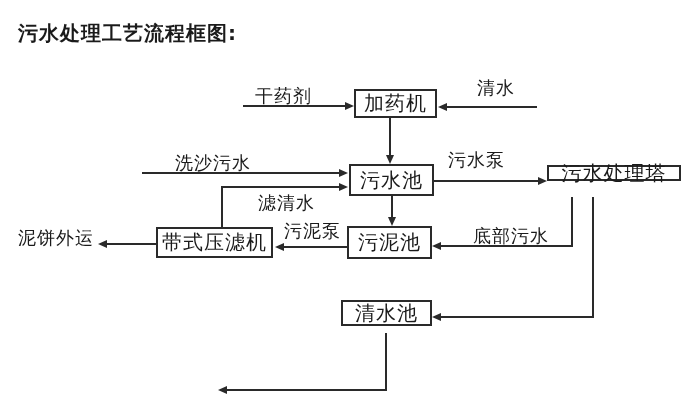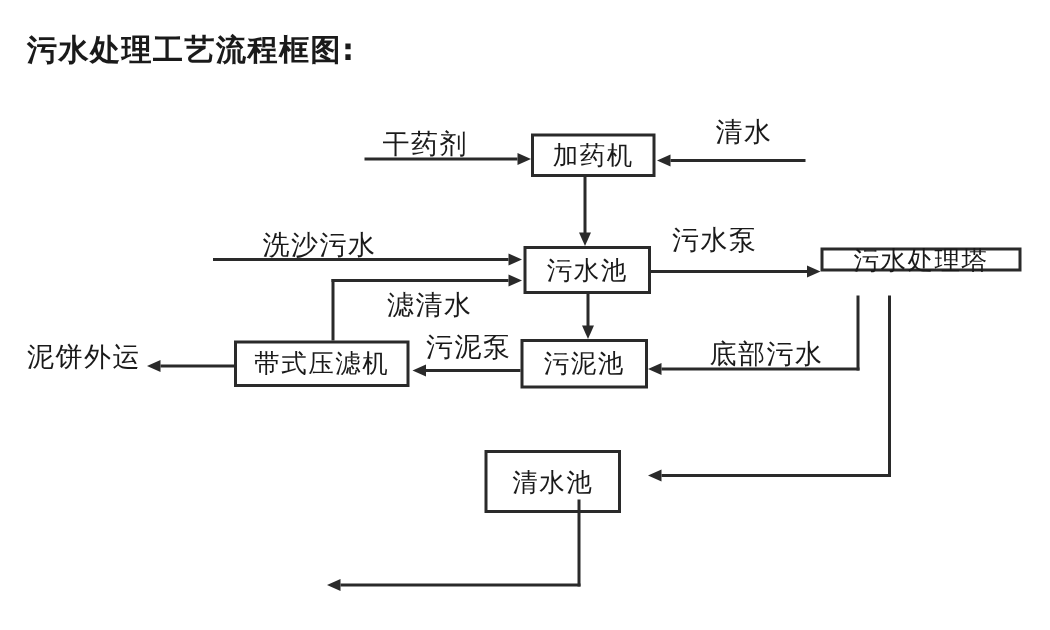--- a/index.html
+++ b/index.html
@@ -9,40 +9,40 @@
     color:#1a1a1a;overflow:hidden;
   }
   .title{
     position:absolute;left:18px;top:20px;
     font-size:20px;font-weight:bold;letter-spacing:1px;white-space:nowrap;
   }
   .node{
     position:absolute;box-sizing:border-box;
     border:2px solid #2a2a2a;background:#ffffff;
     display:flex;align-items:center;justify-content:center;
-    font-size:17px;letter-spacing:1px;white-space:nowrap;
+    font-size:20px;letter-spacing:1px;white-space:nowrap;
   }
   .lbl{
     position:absolute;font-size:18px;letter-spacing:1px;
     white-space:nowrap;line-height:1.1;font-family:Liberation Serif, serif;
   }
   .hline{position:absolute;height:2px;background:#2a2a2a;}
   .vline{position:absolute;width:2px;background:#2a2a2a;}
   .arr{position:absolute;width:0;height:0;}
   .arr-r{border-top:4px solid transparent;border-bottom:4px solid transparent;border-left:9px solid #2a2a2a;}
   .arr-l{border-top:4px solid transparent;border-bottom:4px solid transparent;border-right:9px solid #2a2a2a;}
   .arr-d{border-left:4px solid transparent;border-right:4px solid transparent;border-top:9px solid #2a2a2a;}
 
   
   #n-dosing{left:354px;top:89px;width:83px;height:29px;}
   #n-sewage{left:349px;top:164px;width:85px;height:32px;}
   #n-tower{left:547px;top:165px;width:134px;height:16px;}
   #n-sludge{left:347px;top:226px;width:85px;height:33px;}
   #n-belt{left:156px;top:227px;width:117px;height:31px;}
-  #n-clean{left:323px;top:300px;width:91px;height:42px;}
+  #n-clean{left:341px;top:300px;width:91px;height:26px;}
 
   
   #l-dry{left:255px;top:87px;}
   #l-cleanin{left:477px;top:79px;}
   #l-sand{left:175px;top:154px;}
   #l-spump{left:448px;top:151px;}
   #l-filtered{left:258px;top:194px;}
   #l-slpump{left:284px;top:222px;}
   #l-bottom{left:473px;top:227px;}
   #l-mudcake{left:18px;top:229px;}

